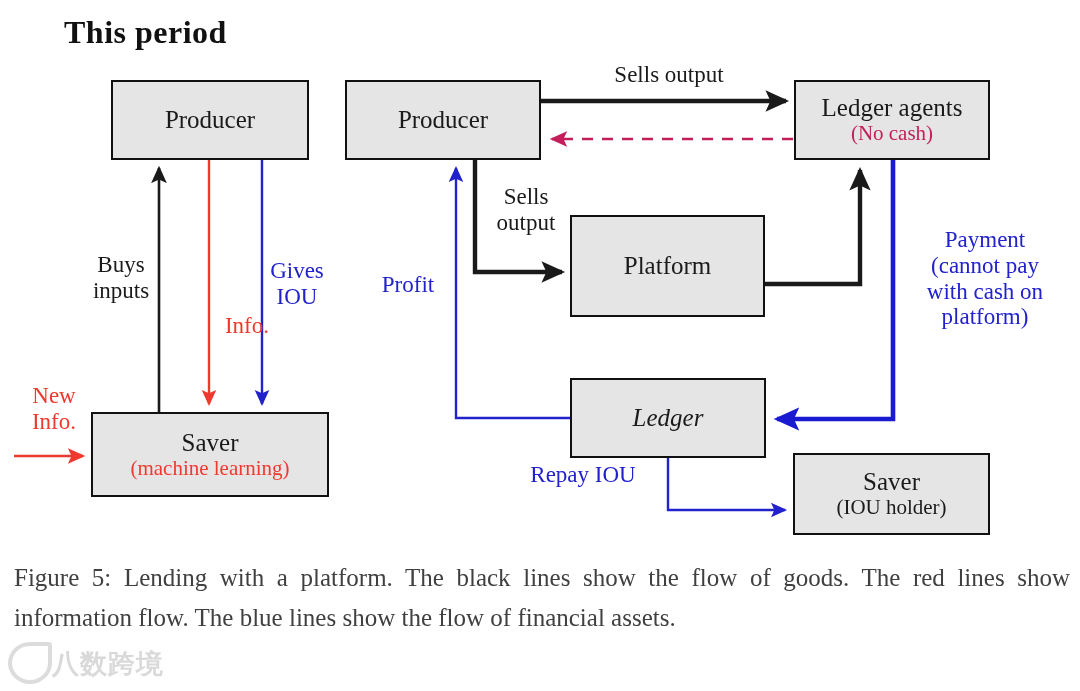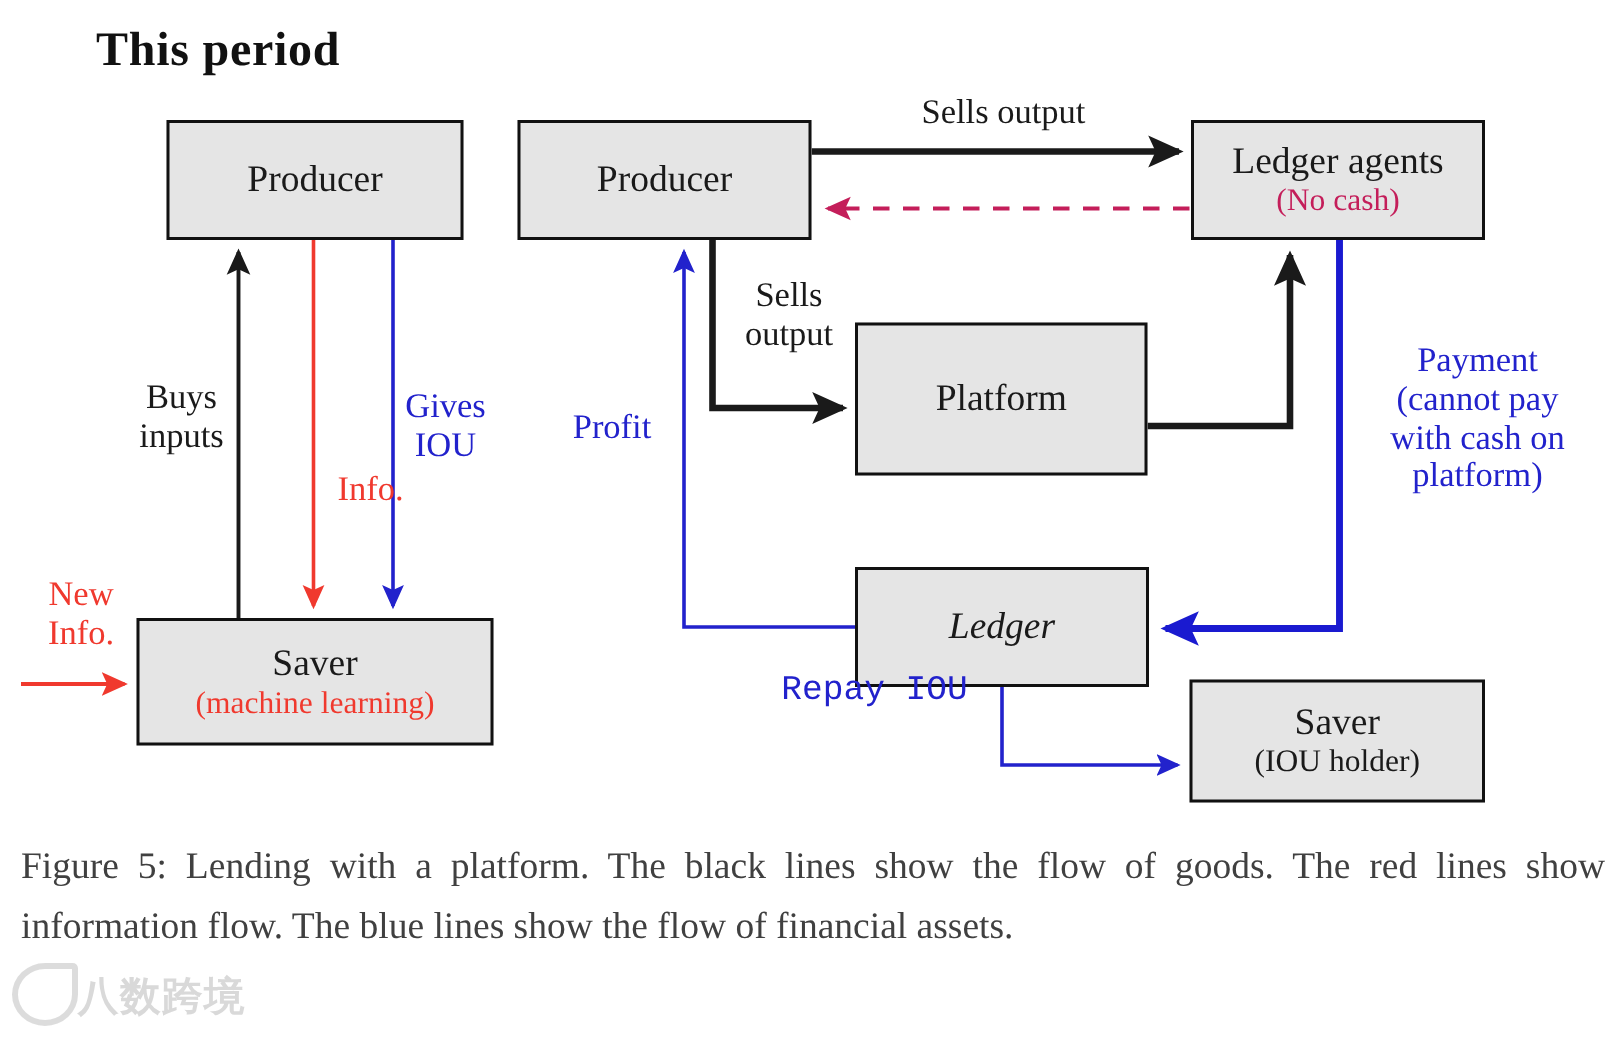--- a/index.html
+++ b/index.html
@@ -84,21 +84,21 @@
   .lbl-blue  { color: #2222cc; }
 
   #lbl-buys-inputs  { left: 76px;  top: 252px; width: 90px; }
   #lbl-info         { left: 205px; top: 313px; width: 84px; }
   #lbl-gives-iou    { left: 252px; top: 222px; width: 90px; margin-top: 36px; }
   #lbl-new-info     { left: 14px;  top: 383px; width: 80px; }
   #lbl-sells-output-top { left: 580px; top: 62px; width: 178px; }
   #lbl-sells-output-mid { left: 476px; top: 184px; width: 100px; }
   #lbl-profit       { left: 360px; top: 272px; width: 96px; }
   #lbl-payment      { left: 901px; top: 227px; width: 168px; }
-  #lbl-repay-iou    { left: 505px; top: 448px; width: 156px; font-family: Liberation Mono, monospace; }
+  #lbl-repay-iou    { left: 505px; top: 462px; width: 156px; }
 
   .caption {
     position: absolute;
     left: 14px;
     top: 558px;
     width: 1056px;
     font-size: 25px;
     line-height: 1.58;
     color: #404040;
     text-align: justify;

